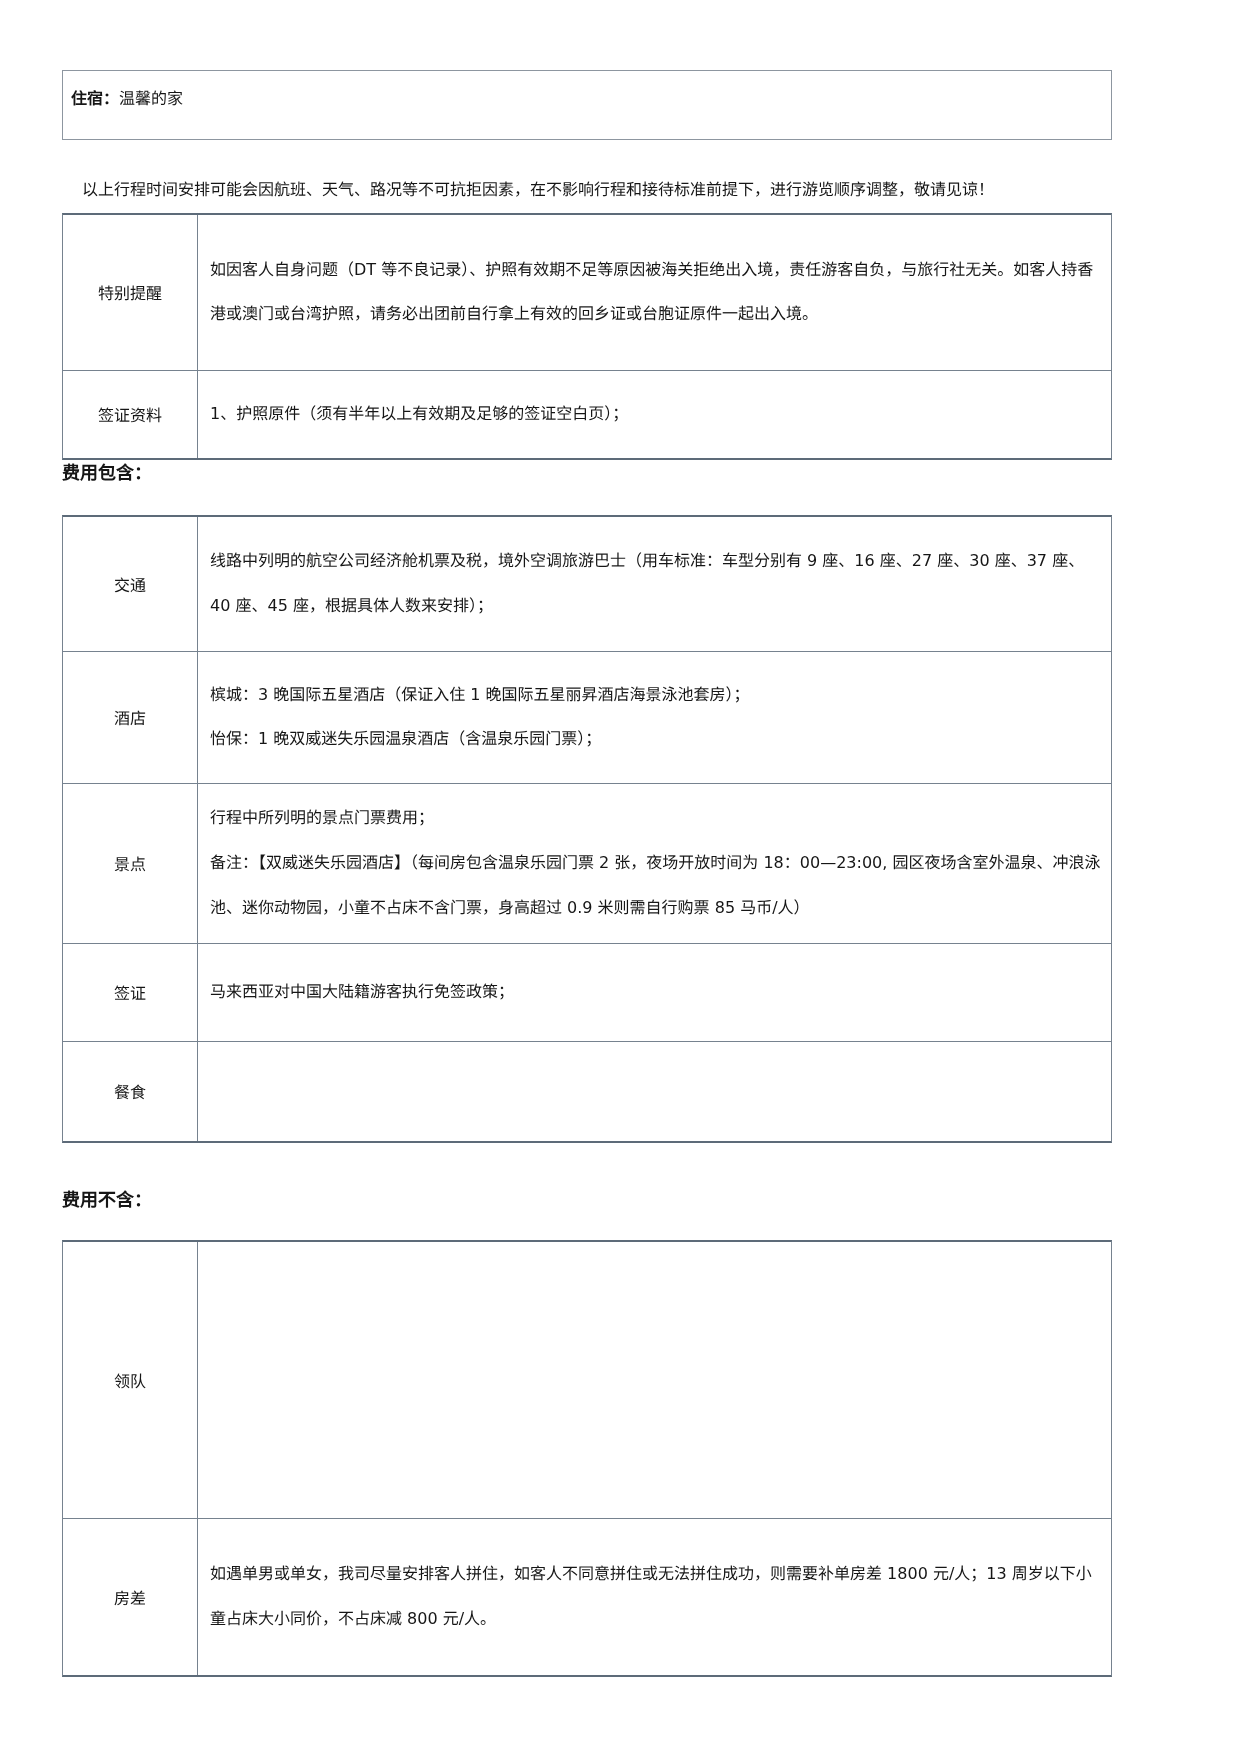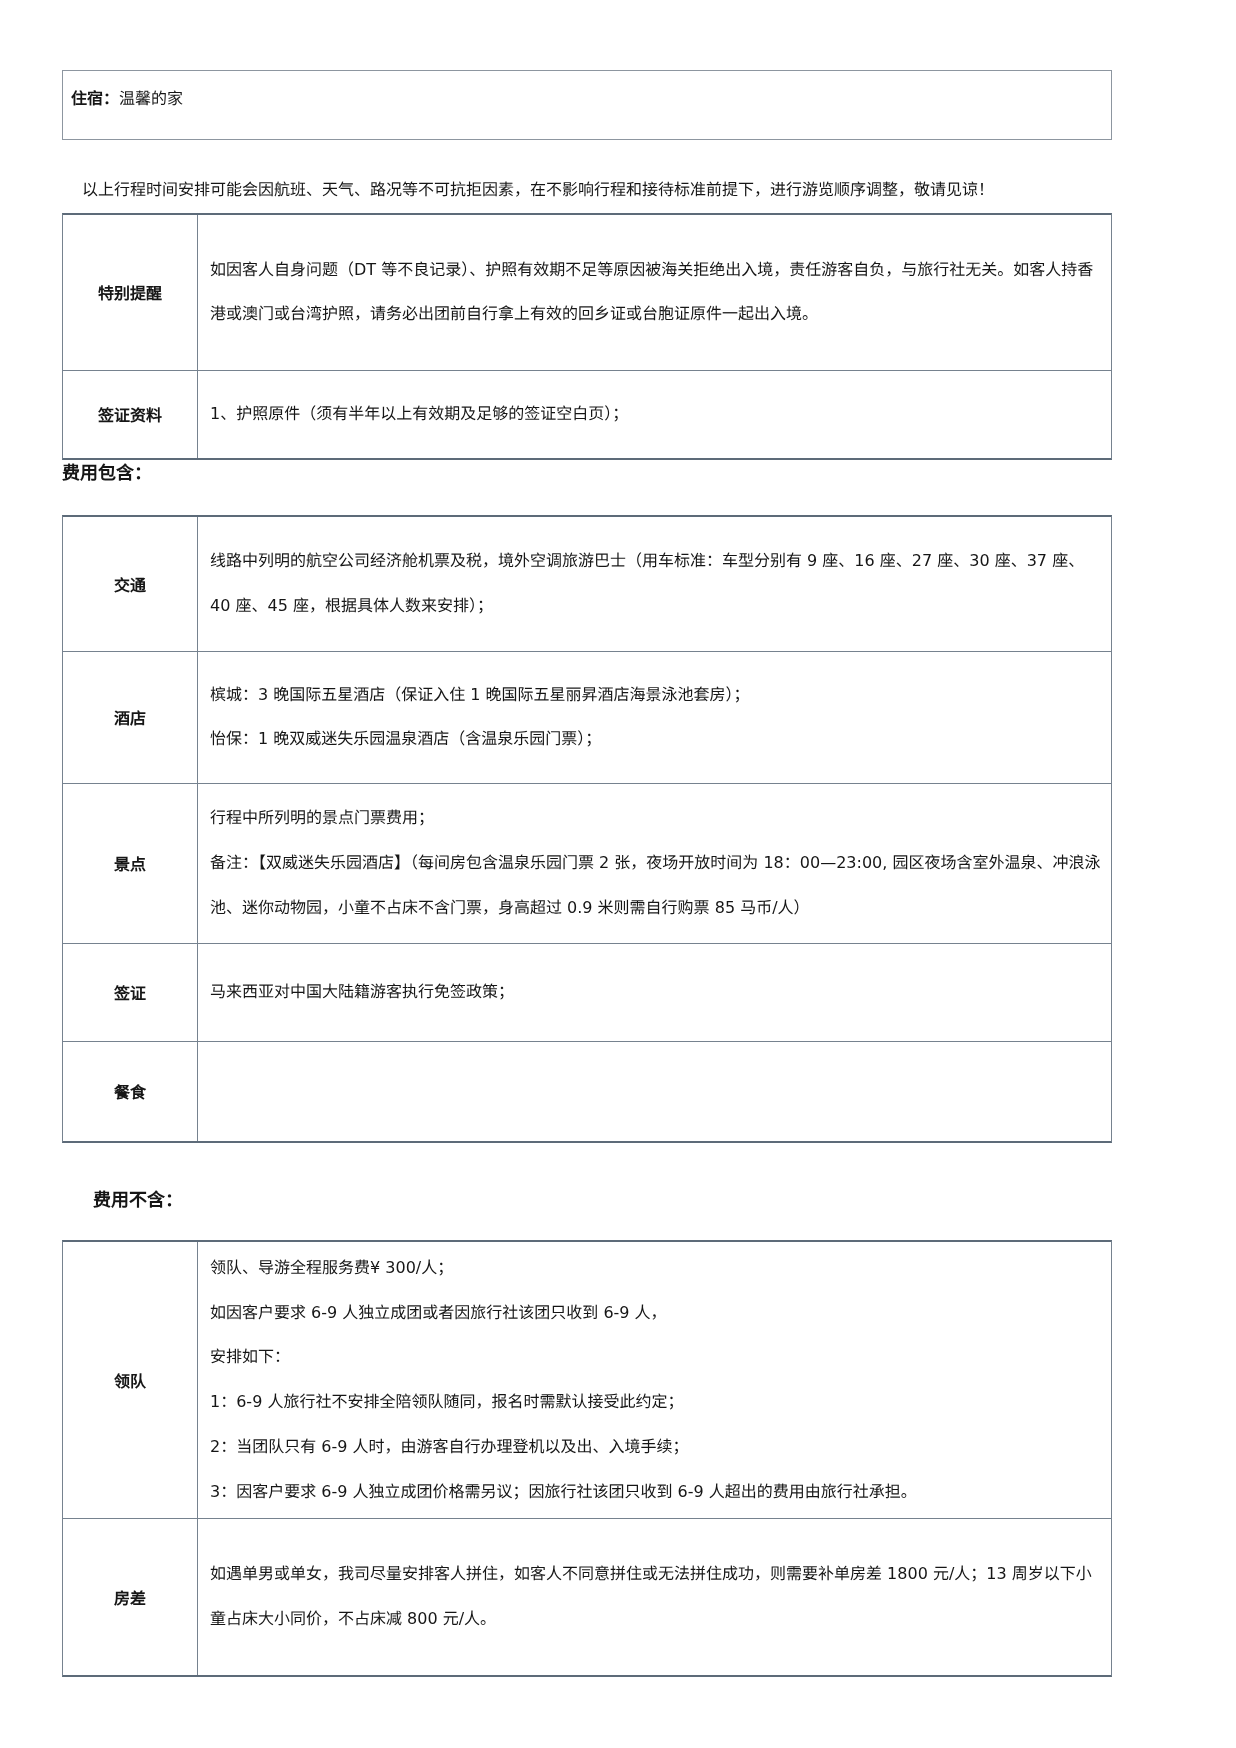--- a/index.html
+++ b/index.html
@@ -36,21 +36,21 @@
     white-space: nowrap;
   }
 
   
   .sec-heading {
     font-weight: bold;
     font-size: 18px;
     line-height: 1.4;
   }
   .h-include { }
-  .h-exclude { margin-top: 44px; margin-left: 31px; }
+  .h-exclude { margin-top: 44px; }
 
   
   .tbl {
     border: 1px solid #76828f;
     border-top: 2px solid #5d6b79;
     border-bottom: 2px solid #5d6b79;
     width: 100%;
   }
   .t-reminder { margin-top: 0px; }
   .t-include  { margin-top: 30px; }
@@ -60,21 +60,21 @@
     align-items: stretch;
   }
   .row + .row { border-top: 1px solid #76828f; }
   .cl {
     width: 135px;
     flex: 0 0 135px;
     border-right: 1px solid #76828f;
     display: flex;
     align-items: center;
     justify-content: center;
-    font-weight: bold;
+    font-weight: normal;
     text-align: center;
   }
   .cc {
     flex: 1 1 auto;
     display: flex;
     flex-direction: column;
     justify-content: center;
     padding: 6px 10px 6px 12px;
   }
   .cc p {
@@ -140,28 +140,20 @@
     <div class="row" style="height:100px">
       <div class="cl">餐食</div>
     </div>
   </div>
 
   <h2 class="sec-heading h-exclude">费用不含：</h2>
 
   <div class="tbl t-exclude">
     <div class="row" style="height:276px">
       <div class="cl">领队</div>
-      <div class="cc">
-        <p>领队、导游全程服务费¥ 300/人；</p>
-        <p>如因客户要求 6-9 人独立成团或者因旅行社该团只收到 6-9 人，</p>
-        <p>安排如下：</p>
-        <p>1：6-9 人旅行社不安排全陪领队随同，报名时需默认接受此约定；</p>
-        <p>2：当团队只有 6-9 人时，由游客自行办理登机以及出、入境手续；</p>
-        <p>3：因客户要求 6-9 人独立成团价格需另议；因旅行社该团只收到 6-9 人超出的费用由旅行社承担。</p>
-      </div>
     </div>
     <div class="row" style="height:157px">
       <div class="cl">房差</div>
       <div class="cc">
         <p>如遇单男或单女，我司尽量安排客人拼住，如客人不同意拼住或无法拼住成功，则需要补单房差 1800 元/人；13 周岁以下小童占床大小同价，不占床减 800 元/人。</p>
       </div>
     </div>
   </div>
 
 </div>

